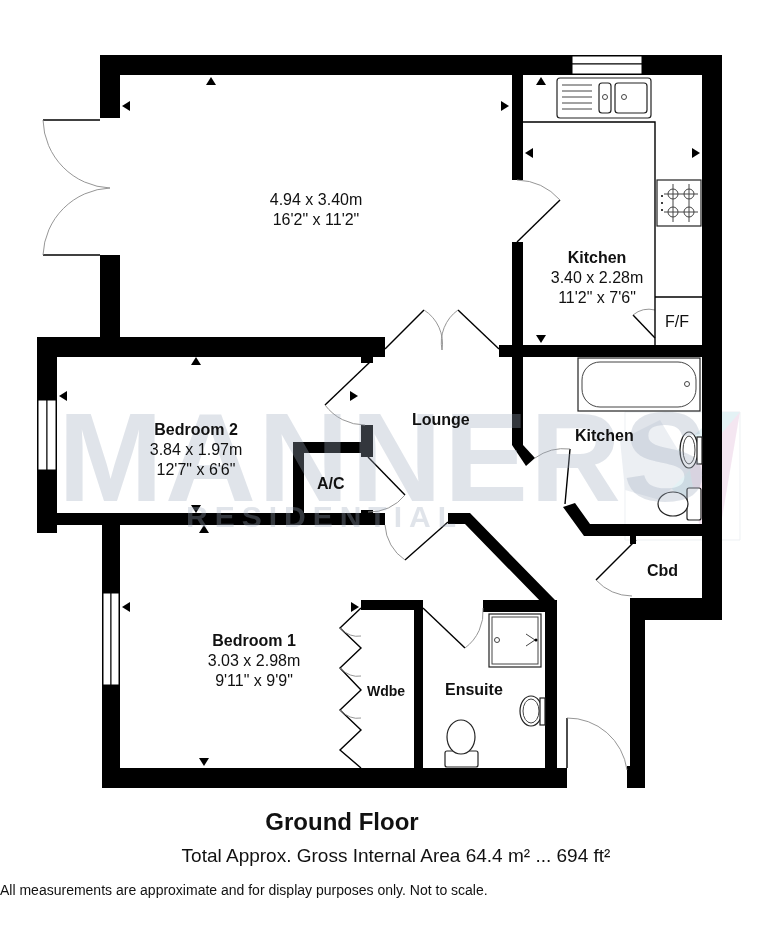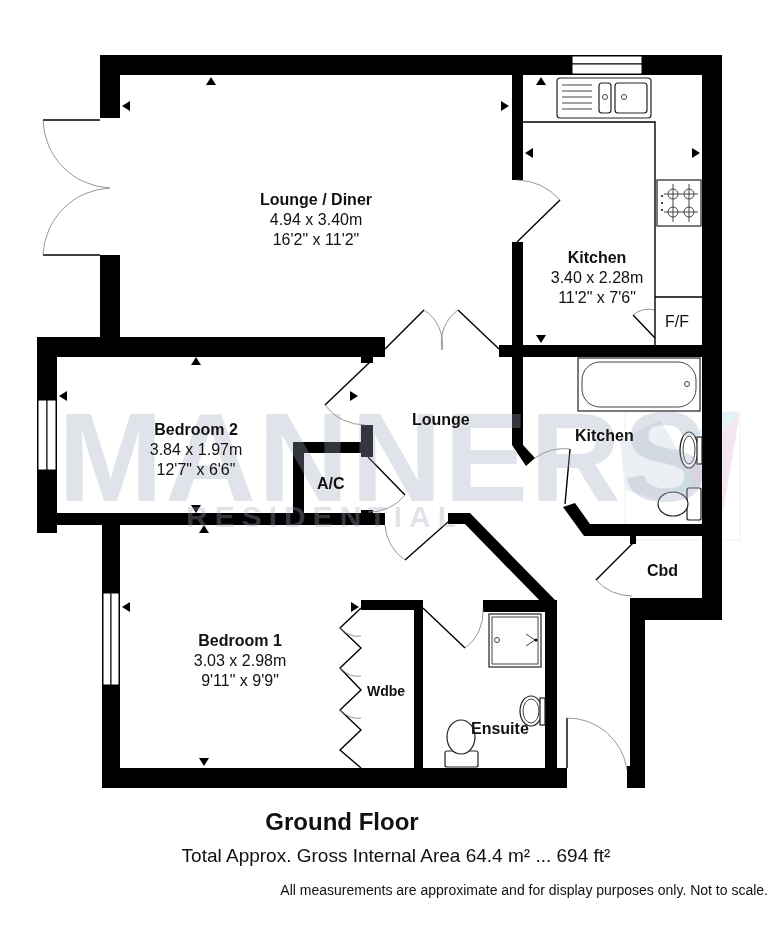--- a/index.html
+++ b/index.html
@@ -13,21 +13,21 @@
   .arrow { fill:#000; }
   .win { fill:#fff; stroke:#000; stroke-width:1; }
   .room-label { position:absolute; text-align:center; line-height:1.25; white-space:nowrap; }
   .room-name { font-weight:bold; font-size:16px; display:block; }
   .room-dim { font-size:16px; display:block; }
   .small-label { position:absolute; font-weight:bold; font-size:16px; white-space:nowrap; }
   .watermark { position:absolute; left:58px; top:395px; font-family:"Liberation Sans", sans-serif; font-weight:bold; color:rgba(160,170,190,0.32); font-size:126px; letter-spacing:2px; line-height:1; pointer-events:none; }
   .watermark-sub { position:absolute; left:186px; top:500px; font-weight:bold; color:rgba(160,170,190,0.32); font-size:30px; letter-spacing:7px; pointer-events:none; }
   .footer-title { position:absolute; top:808px; left:0; width:684px; text-align:center; font-weight:bold; font-size:24px; }
   .footer-area { position:absolute; top:845px; left:0; width:768px; text-align:center; font-size:19px;padding-left:12px; }
-  .footer-note { position:absolute; top:882px; left:0; width:768px; text-align:right; font-size:14px; }
+  .footer-note { position:absolute; top:882px; left:0; width:768px; text-align:left; font-size:14px; }
 </style>
 </head>
 <body>
 
 <svg id="plan" viewBox="0 0 768 800" xmlns="http://www.w3.org/2000/svg">
 
   <g opacity="0.55">
     <polygon points="625,412 740,412 740,540 625,540" fill="none" stroke="#dfe3ea" stroke-width="1"></polygon>
     <polygon points="655,470 720,412 740,412 700,520" fill="#cfe9ee"></polygon>
     <polygon points="690,470 740,412 720,530 700,530" fill="#ecd3e6"></polygon>
@@ -220,46 +220,45 @@
     <polygon class="arrow" points="204,766 209,758 199,758"></polygon>
     <polygon class="arrow" points="122,607 130,602 130,612"></polygon>
     <polygon class="arrow" points="359,607 351,602 351,612"></polygon>
   </g>
 </svg>
 
 <div class="watermark">MANNERS</div>
 <div class="watermark-sub">RESIDENTIAL</div>
 
 <div class="room-label" style="left:216px; top:190px; width:200px;">
-  <span class="room-name">Lounge / Diner</span>
   <span class="room-dim">4.94 x 3.40m</span>
   <span class="room-dim">16'2" x 11'2"</span>
 </div>
 
 <div class="room-label" style="left:527px; top:203px; width:140px;margin-top:45px;">
   <span class="room-name">Kitchen</span>
   <span class="room-dim">3.40 x 2.28m</span>
   <span class="room-dim">11'2" x 7'6"</span>
 </div>
 
 <div class="room-label" style="left:126px; top:420px; width:140px;">
   <span class="room-name">Bedroom 2</span>
   <span class="room-dim">3.84 x 1.97m</span>
   <span class="room-dim">12'7" x 6'6"</span>
 </div>
 
-<div class="room-label" style="left:170px; top:631px; width:140px;">
+<div class="room-label" style="left:184px; top:631px; width:140px;">
   <span class="room-name">Bedroom 1</span>
   <span class="room-dim">3.03 x 2.98m</span>
   <span class="room-dim">9'11" x 9'9"</span>
 </div>
 
 <div class="small-label" style="left:412px; top:411px;">Lounge</div>
 <div class="small-label" style="left:575px; top:427px;">Kitchen</div>
-<div class="small-label" style="left:471px; top:681px;margin-top:39px;">Ensuite</div>
+<div class="small-label" style="left:445px; top:681px;">Ensuite</div>
 <div class="small-label" style="left:317px; top:475px;">A/C</div>
 <div class="small-label" style="left:647px; top:562px;">Cbd</div>
 <div class="small-label" style="left:367px; top:683px; font-size:14px;">Wdbe</div>
 <div class="small-label" style="left:665px; top:313px; font-weight:normal;">F/F</div>
 
 <div class="footer-title">Ground Floor</div>
 <div class="footer-area">Total Approx. Gross Internal Area 64.4 m² ... 694 ft²</div>
 <div class="footer-note">All measurements are approximate and for display purposes only. Not to scale.</div>
 
 </body></html>

